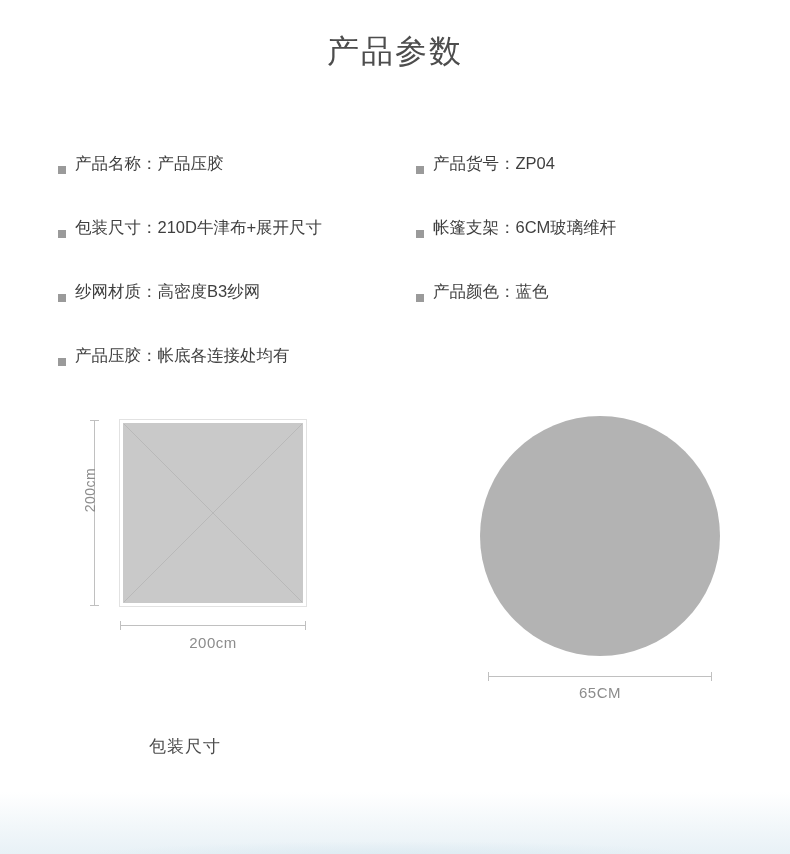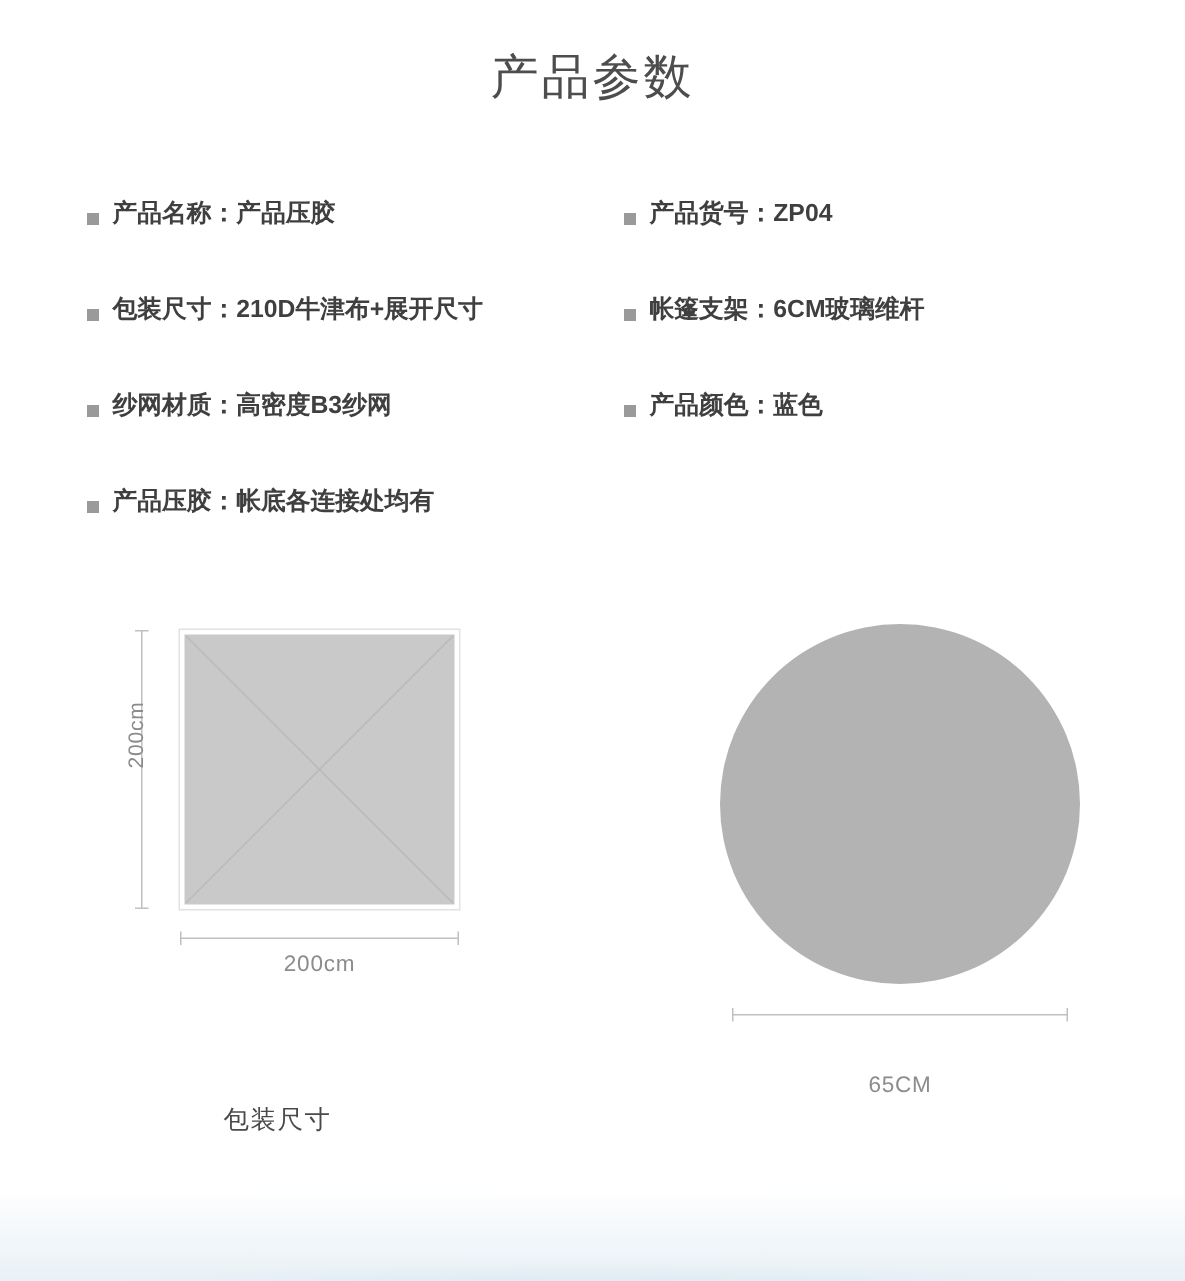--- a/index.html
+++ b/index.html
@@ -36,25 +36,24 @@
   
   .specs {
     margin: 36px 0 0 0;
     padding: 0 54px 0 58px;
     display: grid;
     grid-template-columns: 358px 1fr;
     row-gap: 0;
   }
   .spec-cell {
     display: flex;
-    align-items: center;
+    align-items: flex-end;
     height: 64px;
     font-size: 16.5px;
     line-height: 1.25;
-    font-weight: bold;
   }
   .bullet {
     width: 8px;
     height: 8px;
     background: #9a9a9a;
     margin-top: 7px;
     margin-right: 9px;
     flex: none;
   }
   .spec-label {
@@ -196,21 +195,20 @@
   .circle-dim:after  { right: 0; }
   .circle-label {
     position: absolute;
     left: 58px;
     top: 276px;
     width: 224px;
     text-align: center;
     font-size: 15px;
     color: #8c8c8c;
     letter-spacing: 0.5px;
-    margin-top: 31px;
   }
 
   
   .captions {
     position: absolute;
     top: 735px;
     left: 0;
     width: 790px;
     display: flex;
   }

